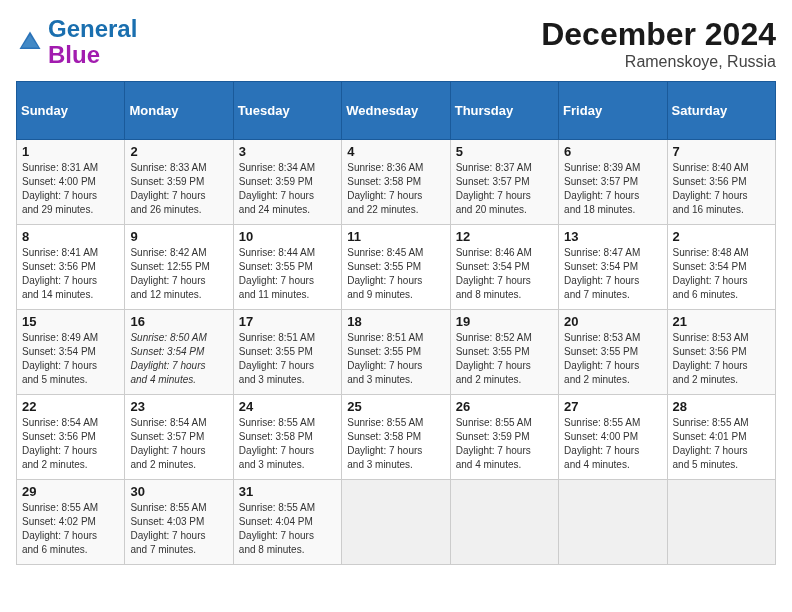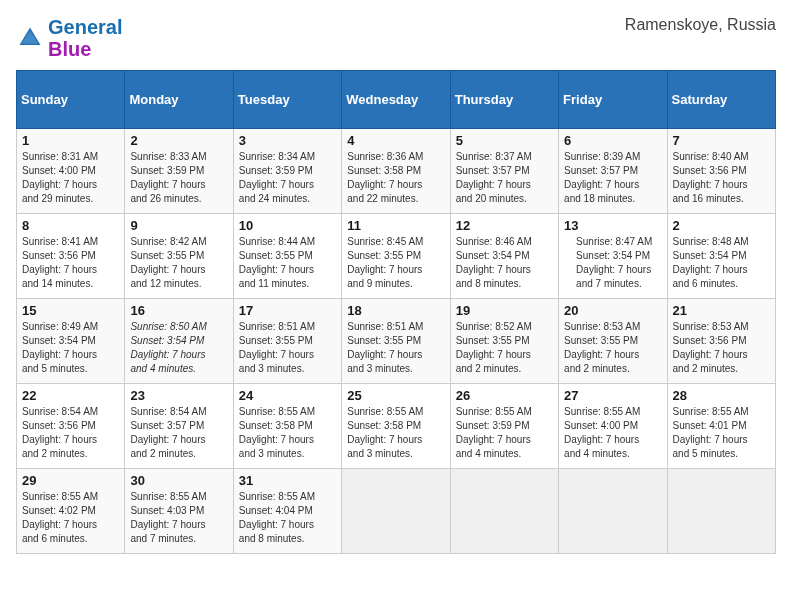--- a/index.html
+++ b/index.html
@@ -15,21 +15,21 @@
       justify-content: space-between;
       align-items: flex-start;
       margin-bottom: 10px;
     }
     .logo {
       display: flex;
       align-items: center;
       gap: 4px;
     }
     .logo-text {
-      font-size: 20px;
+      font-size: 24px;
       font-weight: bold;
       color: #1a1a2e;
       line-height: 1.1;
     }
     .logo-text span {
       color: #1a6faf;
     }
     .logo-icon {
       width: 28px;
       height: 28px;
@@ -99,20 +99,21 @@
     <svg class="logo-icon" viewBox="0 0 40 40">
       <polygon points="20,5 35,30 5,30" fill="#2a72b8"></polygon>
       <polygon points="20,10 32,28 8,28" fill="#5a9fd4" opacity="0.5"></polygon>
     </svg>
     <div class="logo-text">
       <div><span>General</span></div>
       <div><span style="color:#a21caf">Blue</span></div>
     </div>
   </div>
   <div class="title-block">
+    <div class="main-title">December 2024</div>
     <div class="subtitle">Ramenskoye, Russia</div>
   </div>
 </div>
 
 <table class="calendar">
   <thead>
     <tr>
     <th>Sunday</th>
         <th>Monday</th>
         <th>Tuesday</th>
@@ -178,21 +179,21 @@
         <td>
           <span class="day-number">8</span>
           <div class="day-info" style="white-space: pre-line;">Sunrise: 8:41 AM
 Sunset: 3:56 PM
 Daylight: 7 hours
 and 14 minutes.</div>
         </td>
         <td>
           <span class="day-number">9</span>
           <div class="day-info" style="white-space: pre-line;">Sunrise: 8:42 AM
-Sunset: 3:55 PM
+Sunset: 12:55 PM
 Daylight: 7 hours
 and 12 minutes.</div>
         </td>
         <td>
           <span class="day-number">10</span>
           <div class="day-info" style="white-space: pre-line;">Sunrise: 8:44 AM
 Sunset: 3:55 PM
 Daylight: 7 hours
 and 11 minutes.</div>
         </td>
@@ -205,21 +206,21 @@
         </td>
         <td>
           <span class="day-number">12</span>
           <div class="day-info" style="white-space: pre-line;">Sunrise: 8:46 AM
 Sunset: 3:54 PM
 Daylight: 7 hours
 and 8 minutes.</div>
         </td>
         <td>
           <span class="day-number">13</span>
-          <div class="day-info" style="white-space: pre-line; margin-left: 12px;">Sunrise: 8:47 AM
+          <div class="day-info" style="white-space: pre-line;">Sunrise: 8:47 AM
 Sunset: 3:54 PM
 Daylight: 7 hours
 and 7 minutes.</div>
         </td>
         <td>
           <span class="day-number">2</span>
           <div class="day-info" style="white-space: pre-line;">Sunrise: 8:48 AM
 Sunset: 3:54 PM
 Daylight: 7 hours
 and 6 minutes.</div>

